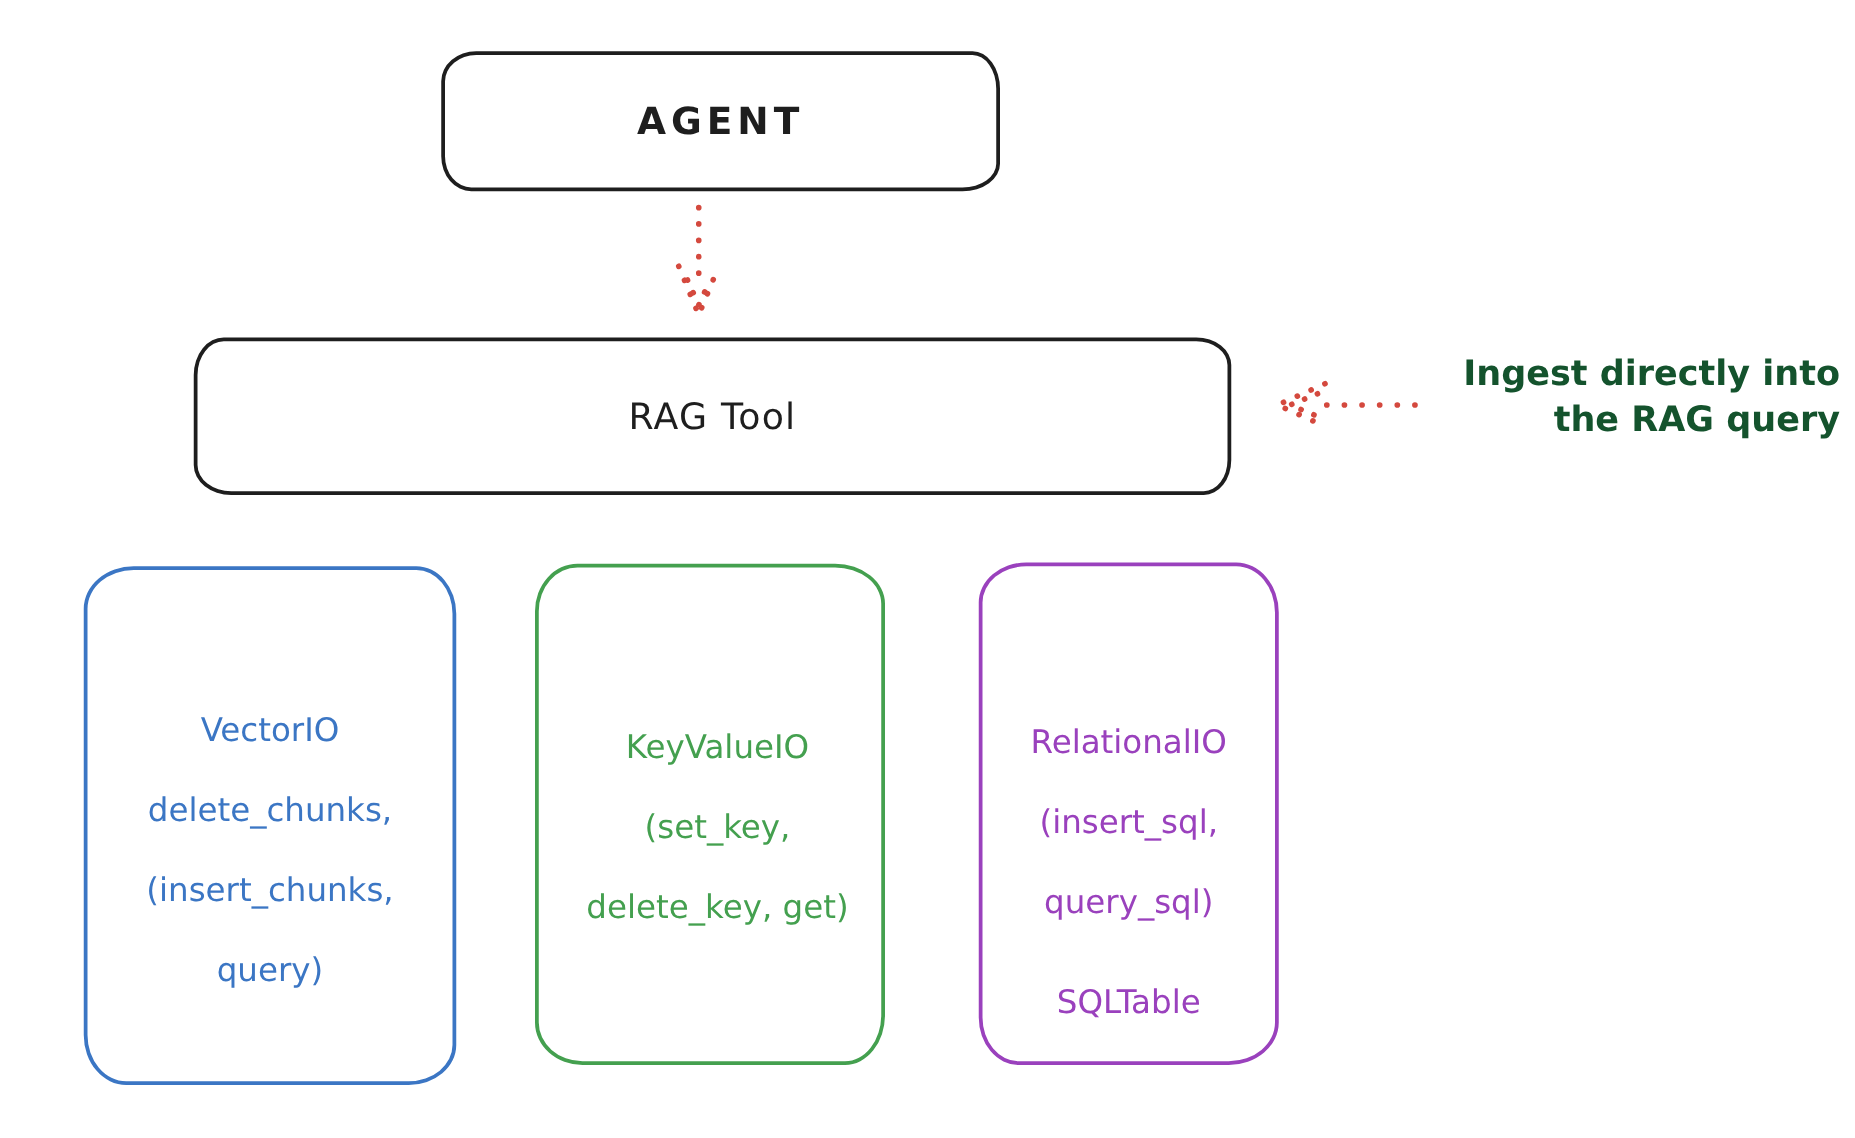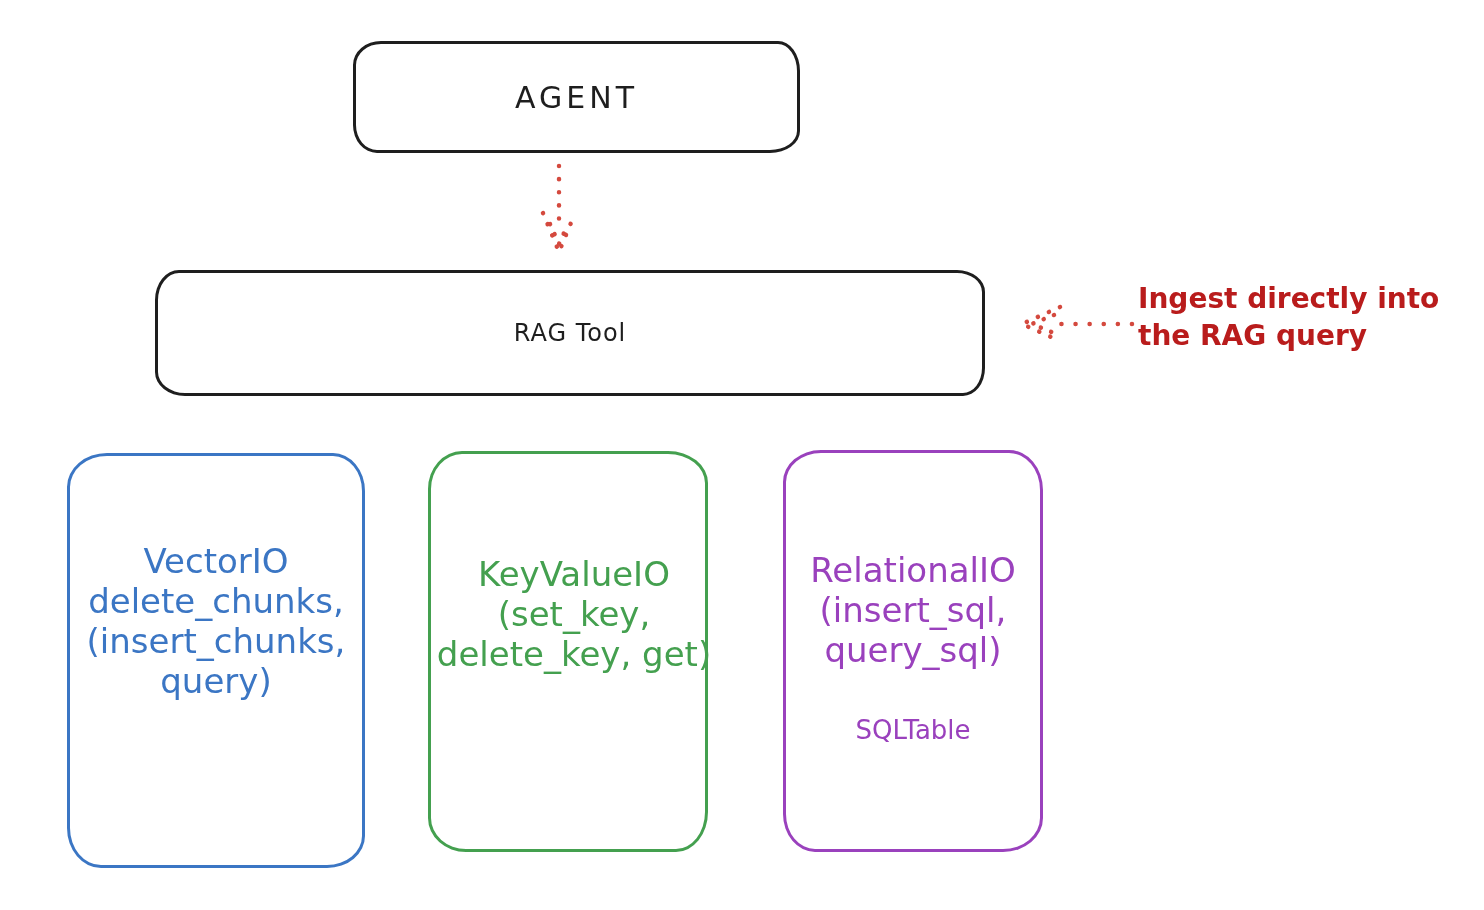--- a/index.html
+++ b/index.html
@@ -20,67 +20,67 @@
     display: flex;
     align-items: center;
     justify-content: center;
     color: #1e1e1e;
   }
   .agent-box {
     left: 353px; top: 41px; width: 447px; height: 112px;
     border-radius: 28px 22px 30px 24px / 24px 30px 22px 28px;
   }
   .agent-box .node-label {
-    font-size: 30px; font-weight: normal; letter-spacing: 4px;
+    font-size: 30px; font-weight: bold; letter-spacing: 4px;
   }
   .ragtool-box {
     left: 155px; top: 270px; width: 830px; height: 126px;
     border-radius: 24px 28px 22px 30px / 30px 22px 28px 24px;
   }
   .ragtool-box .node-label {
-    font-size: 24px; letter-spacing: 1px;
+    font-size: 29px; letter-spacing: 1px;
   }
   
   .backend {
     position: absolute;
     background: #ffffff;
     border-style: solid;
     border-width: 3.5px;
     display: flex;
     flex-direction: column;
     align-items: center;
     text-align: center;
   }
-  .backend .line  { font-size: 34px; line-height: 40px; white-space: nowrap; }
+  .backend .line  { font-size: 26px; line-height: 40px; white-space: nowrap; margin-top: 24px; }
   .backend .index { font-size: 26px; line-height: 40px; margin-top: 40px; white-space: nowrap; }
   .backend-vector {
     left: 67px; top: 453px; width: 298px; height: 415px;
     border-color: #3b76c4; color: #3b76c4;
     border-radius: 40px 32px 38px 34px / 34px 38px 32px 40px;
     padding-top: 85px;
   }
   .backend-keyvalue {
     left: 428px; top: 451px; width: 280px; height: 401px;
     border-color: #44a04f; color: #44a04f;
     border-radius: 34px 40px 32px 38px / 38px 32px 40px 34px;
     padding-top: 100px;
     padding-left: 12px;
   }
   .backend-relational {
-    left: 783px; top: 450px; width: 260px; height: 402px;
+    left: 783px; top: 450px; width: 240px; height: 402px;
     border-color: #9a41bd; color: #9a41bd;
     border-radius: 38px 34px 40px 32px / 32px 40px 34px 38px;
     padding-top: 97px;
   }
   
   .annotation {
     position: absolute;
     left: 1138px; top: 280px; width: 334px;
-    text-align: left;
-    color: #b91c1c;
+    text-align: right;
+    color: #14532d;
     font-size: 28px;
     line-height: 37px;
     font-weight: 600;
   }
   
   .arrow { position: absolute; }
   .arrow-down { left: 536px; top: 160px; }
   .arrow-left { left: 1014px; top: 300px; }
 </style>
 </head>

